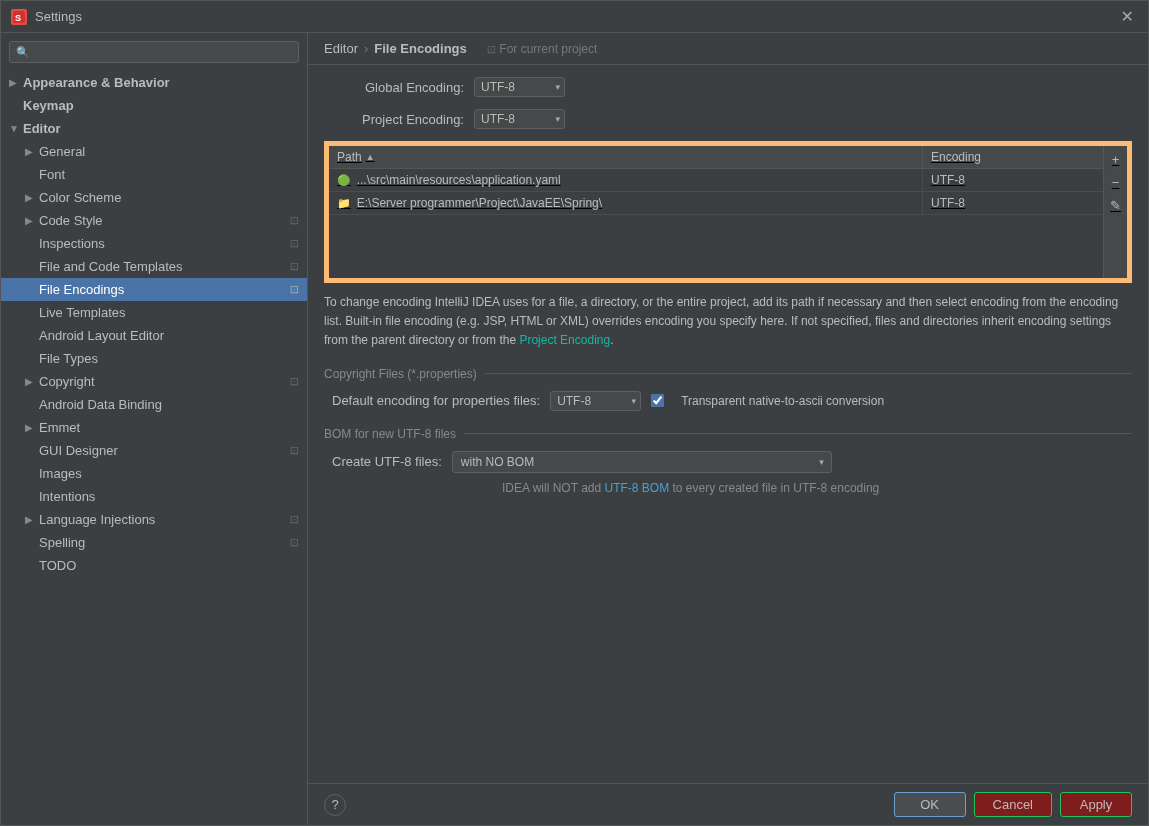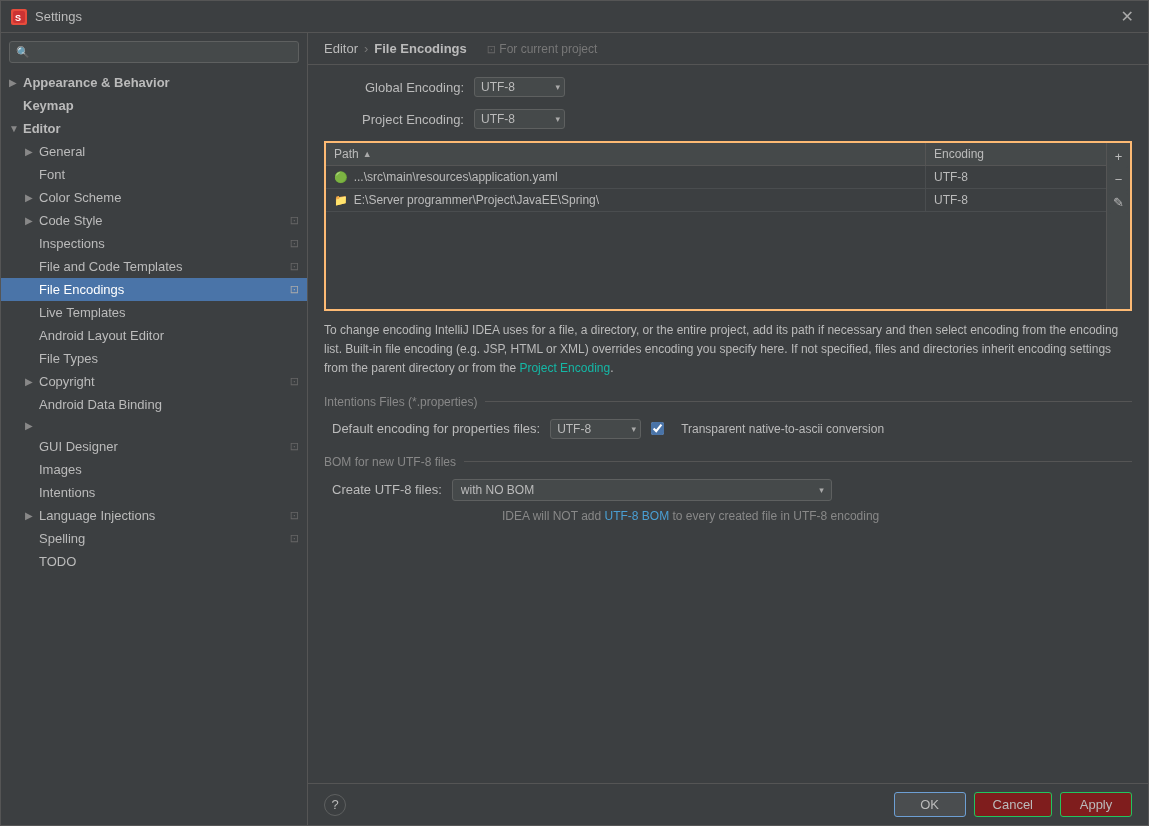--- a/index.html
+++ b/index.html
@@ -234,23 +234,24 @@
       display: flex;
       flex-direction: column;
       background: #45494a;
       border-left: 1px solid #555;
       padding: 4px 2px;
       gap: 2px;
       width: 24px;
     }
     .table-wrapper {
       display: flex;
-      border: 2px solid #fdba74;
+      border: 5px solid #fdba74;
       flex-shrink: 0;
-      height: 170px;
+      height: 142px;
+      text-decoration: underline;
     }
     .table-main { flex: 1; display: flex; flex-direction: column; overflow: hidden; }
     .table-btn {
       background: #45494a;
       border: none;
       color: #bbb;
       cursor: pointer;
       font-size: 13px;
       padding: 2px 4px;
       border-radius: 2px;
@@ -482,20 +483,21 @@
           <span class="copy-icon">⊡</span>
         </div>
 
         <div class="tree-item tree-child">
           <span class="arrow"></span>
           <span class="item-label">Android Data Binding</span>
         </div>
 
         <div class="tree-item tree-child">
           <span class="arrow">▶</span>
+          <span class="item-label">Emmet</span>
         </div>
 
         <div class="tree-item tree-child">
           <span class="arrow"></span>
           <span class="item-label">GUI Designer</span>
           <span class="copy-icon">⊡</span>
         </div>
 
         <div class="tree-item tree-child">
           <span class="arrow"></span>
@@ -602,21 +604,21 @@
             <button class="table-btn">−</button>
             <button class="table-btn">✎</button>
           </div>
         </div>
 
         <div class="info-text">
           <span>To change encoding IntelliJ IDEA uses for a file, a directory, or the entire project, add its path if necessary and then select encoding from the encoding list. Built-in file encoding (e.g. JSP, HTML or XML) overrides encoding you specify here. If not specified, files and directories inherit encoding settings from the parent directory or from the </span><a class="link-text">Project Encoding</a><span>.</span>
         </div>
 
         <div class="section-header">
-          <span class="section-label">Intentions Files (*.properties)</span>
+          <span class="section-label">Copyright Files (*.properties)</span>
           <div class="section-line"></div>
         </div>
         <div class="section-content">
           <div class="row-with-label">
             <span class="row-label">Default encoding for properties files:</span>
             <div class="select-wrapper">
               <select class="encoding-select">
                 <option>UTF-8</option>
                 <option>UTF-16</option>
                 <option>ISO-8859-1</option>

